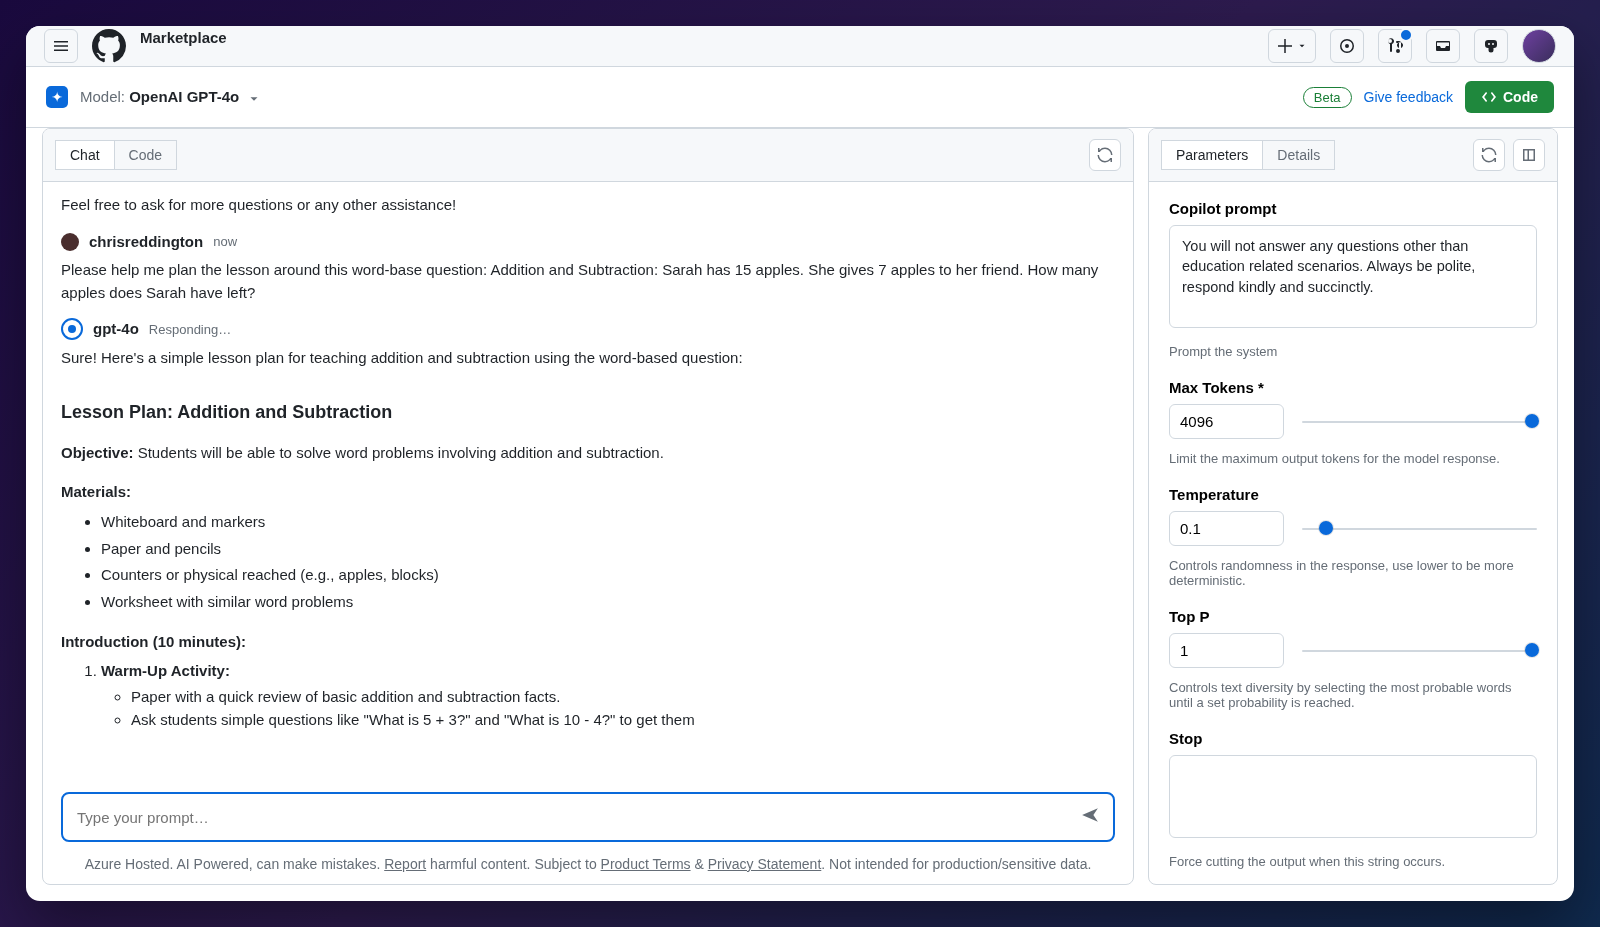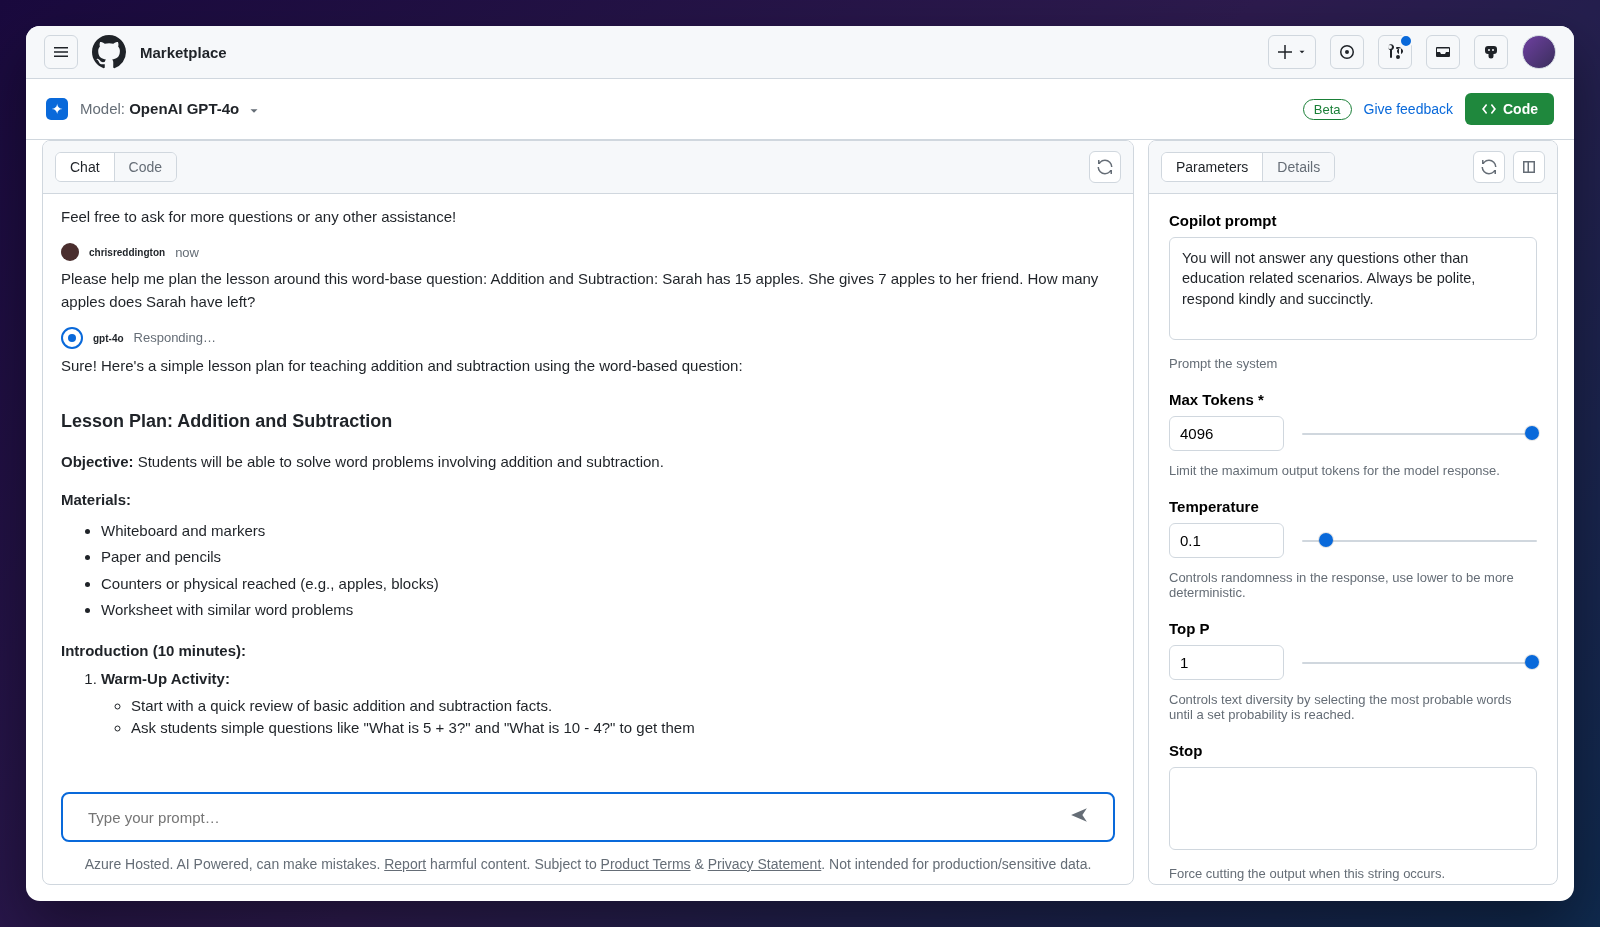--- a/index.html
+++ b/index.html
@@ -7,21 +7,21 @@
   font-family: -apple-system, BlinkMacSystemFont, "Segoe UI", Helvetica, Arial, sans-serif;
   background: linear-gradient(135deg, #1a0a3e 0%, #2d1b4e 50%, #0f2a4e 100%);
   width:1600px; height:927px; padding:26px; overflow:hidden;
 }
 .window {
   background:#fff; border-radius:14px; width:100%; height:100%;
   display:flex; flex-direction:column; overflow:hidden; box-shadow:0 25px 60px rgba(0,0,0,.4);
 }
 
 .top-header {
-  display:flex; align-items:center; padding:9px 18px; background:#f6f8fa;
+  display:flex; padding:3px 18px; background:#f6f8fa;
   border-bottom:1px solid #d0d7de; gap:14px;
 }
 .hamburger { width:34px; height:34px; border:1px solid #d0d7de; border-radius:6px; display:flex; align-items:center; justify-content:center; cursor:pointer; }
 .hamburger svg { width:16px; height:16px; fill:#1f2328; }
 .gh-logo { width:34px; height:34px; fill:#1f2328; }
 .header-title { font-size:15px; font-weight:600; color:#1f2328; }
 .header-spacer { flex:1; }
 .search-box {
   display:flex; align-items:center; border:1px solid #d0d7de; border-radius:6px;
   padding:6px 10px; width:340px; background:#f6f8fa; gap:8px; color:#656d76; font-size:14px;
@@ -58,47 +58,47 @@
 }
 .code-btn svg { width:16px; height:16px; fill:#fff; }
 
 .body { flex:1; display:flex; padding:0 16px 16px; gap:14px; overflow:hidden; }
 .panel { flex:1; display:flex; flex-direction:column; border:1px solid #d0d7de; border-radius:8px; background:#fff; overflow:hidden; }
 .panel.right { flex:0 0 410px; }
 .panel-head {
   display:flex; align-items:center; padding:10px 12px; border-bottom:1px solid #d0d7de;
   background:#f6f8fa; gap:8px;
 }
-.tabs { display:flex; border:1px solid #d0d7de; border-radius:6px; overflow:hidden; }
+.tabs { display:flex; border:1px solid #d0d7de; border-radius:0; overflow:hidden; }
 .tab { padding:6px 14px; font-size:14px; background:#f6f8fa; color:#656d76; cursor:pointer; }
 .tab.active { background:#fff; color:#1f2328; border-right:1px solid #d0d7de; }
 .tabs .tab:last-child { border-right:none; }
 .panel-head-spacer { flex:1; }
 .sm-icon-btn { width:32px; height:32px; border:1px solid #d0d7de; border-radius:6px; display:flex; align-items:center; justify-content:center; background:#fff; cursor:pointer; }
 .sm-icon-btn svg { width:16px; height:16px; fill:#656d76; }
 
 .chat-body { flex:1; overflow:auto; padding:6px 18px 6px; font-size:15px; color:#1f2328; line-height:1.5; }
 .msg-head { display:flex; align-items:center; gap:10px; margin-top:14px; }
 .user-av { width:18px; height:18px; border-radius:50%; background:#4a2e2e; }
 .bot-av { width:22px; height:22px; border-radius:50%; border:2px solid #0969da; display:flex; align-items:center; justify-content:center; }
 .bot-av::after { content:""; width:8px; height:8px; background:#0969da; border-radius:50%; }
-.msg-name { font-weight:600; font-size:10px; }
+.msg-name { font-weight:600; font-size:15px; }
 .msg-time { color:#656d76; font-size:13px; }
 .msg-body { margin-top:6px; }
 .lesson-title { font-size:18px; font-weight:700; margin:30px 0 14px; }
 .sect { margin-top:16px; }
 .sect strong { font-weight:700; }
 ul.bullets { list-style:disc; padding-left:40px; margin-top:6px; }
 ul.bullets li { padding:2px 0; }
 ol.num { padding-left:40px; margin-top:6px; }
 ul.circ { list-style:circle; padding-left:30px; margin-top:4px; }
 
 .prompt-area { padding:14px 18px 8px; }
 .prompt-box {
-  border:2px solid #0969da; border-radius:8px; padding:12px 25px; display:flex;
+  border:2px solid #0969da; border-radius:8px; padding:12px 14px; display:flex;
   align-items:center; gap:28px;
 }
 .prompt-box input { flex:1; border:none; outline:none; font-size:15px; background:transparent; }
 .prompt-send svg { width:18px; height:18px; fill:#656d76; }
 .footer { text-align:center; font-size:14px; color:#656d76; padding:6px 18px 12px; }
 .footer a { color:#656d76; text-decoration:underline; cursor:pointer; }
 
 .params-body { flex:1; overflow:auto; padding:18px 20px; }
 .plabel { font-size:15px; font-weight:600; margin-bottom:8px; }
 .textarea {
@@ -230,21 +230,21 @@
             <li>Worksheet with similar word problems</li>
           </ul>
         </div>
 
         <div class="sect">
           <strong>Introduction (10 minutes):</strong>
           <ol class="num">
             <li>
               <strong>Warm-Up Activity:</strong>
               <ul class="circ">
-                <li>Start with a quick review of basic addition and subtraction facts.</li>
+                <li>Paper with a quick review of basic addition and subtraction facts.</li>
                 <li>Ask students simple questions like "What is 5 + 3?" and "What is 10 - 4?" to get them</li>
               </ul>
             </li>
           </ol>
         </div>
       </div>
 
       <div class="prompt-area">
         <div class="prompt-box">
           <input type="text" placeholder="Type your prompt…" style="">

